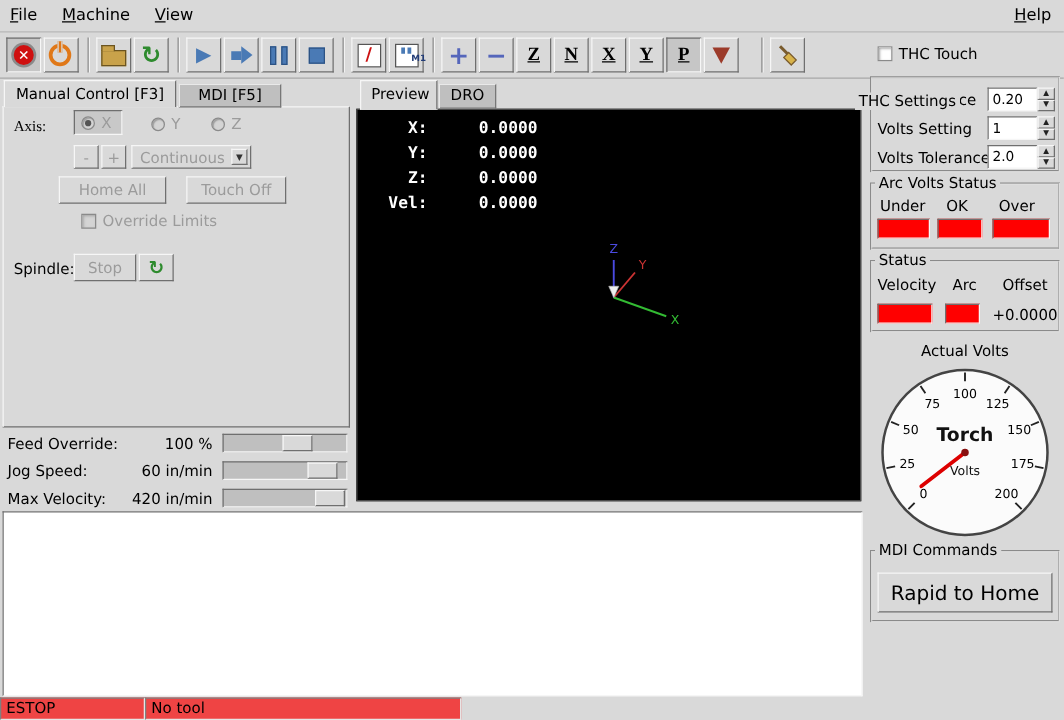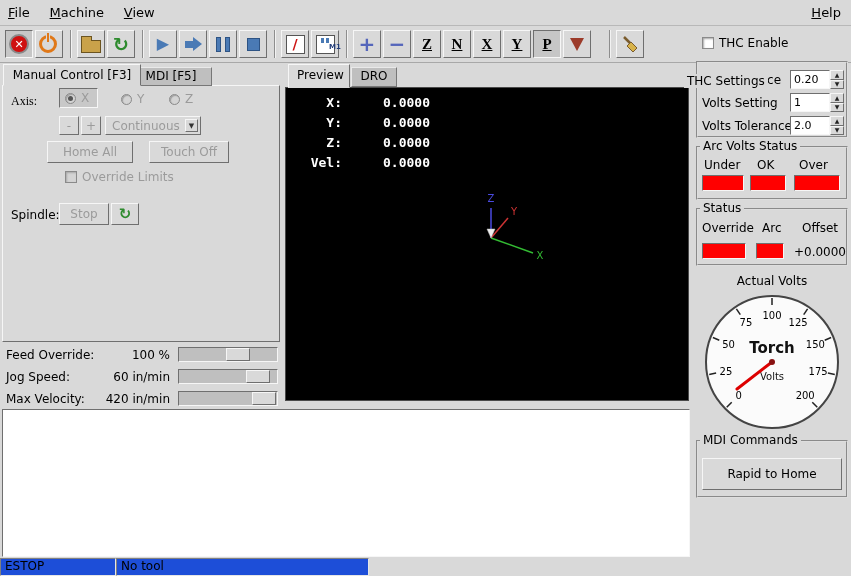--- a/index.html
+++ b/index.html
@@ -95,21 +95,21 @@
   .gtitle { position:absolute; background:#d9d9d9; padding:0 3px; font-size:12px; z-index:2; white-space:nowrap; }
   .rp-label { position:absolute; font-size:12px; white-space:nowrap; }
   .spinbox { position:absolute; display:flex; height:19px; }
   .spinval { width:40px; height:19px; background:#fff; border:1px solid; border-color:#6f6f6f #f6f6f6 #f6f6f6 #6f6f6f; font-size:11px; padding:2px 2px 0 3px; }
   .spinbtns { display:flex; flex-direction:column; width:14px; height:19px; }
   .spinbtn { flex:1; display:flex; align-items:center; justify-content:center; font-size:6px; line-height:1; padding:0; color:#222; }
   .indicator { position:absolute; height:16px; background:#ff0000; border:1px solid; border-color:#6f6f6f #f6f6f6 #f6f6f6 #6f6f6f; }
 
   
   .statusbar { position:absolute; left:0; top:558px; width:851px; height:18px; background:#d9d9d9; }
-  .sbox { position:absolute; top:0; height:18px; background:#1d4ed8; border:1px solid; border-color:#808080 #e6e6e6 #e6e6e6 #808080; font-size:12px; line-height:15px; padding-left:4px; white-space:nowrap; overflow:hidden; }
+  .sbox { position:absolute; top:0; height:18px; background:#ef4444; border:1px solid; border-color:#808080 #e6e6e6 #e6e6e6 #808080; font-size:12px; line-height:15px; padding-left:4px; white-space:nowrap; overflow:hidden; }
 </style>
 </head>
 <body>
 
 <div id="screen">
 
   <div class="menubar">
     <span class="menu-item">File</span>
     <span class="menu-item">Machine</span>
     <span class="menu-item">View</span>
@@ -197,21 +197,21 @@
     <span class="tsep gap-lg"></span>
     <button class="tbtn raised">
       <svg width="20" height="20">
         <line x1="4" y1="3" x2="12" y2="11" stroke="#7a5c2e" stroke-width="2.5"></line>
         <polygon points="11,8 17,14 13,18 7,12" fill="#d8b34a" stroke="#7a5c2e" stroke-width="1"></polygon>
       </svg>
     </button>
   </div>
 
   <div class="tab active" style="left:3px; top:64px; width:138px; height:22px;">Manual Control [F3]</div>
-  <div class="tab inactive" style="left:130px; top:67px; width:82px; height:19px;">MDI [F5]</div>
+  <div class="tab inactive" style="left:143px; top:67px; width:82px; height:19px;">MDI [F5]</div>
 
   <div class="manual-frame">
     <span class="lbl" style="left:8px; top:8px;font-family:Liberation Serif, serif;">Axis:</span>
 
     <span class="radio-opt selbox" style="left:56px; top:2px;">
       <span class="radio">
           <span class="dot"></span>
         </span>
       <span class="disabled">X</span>
     </span>
@@ -297,21 +297,21 @@
       <text x="60" y="16" fill="#4a4ae0" font-size="10" text-anchor="middle">Z</text>
       <text x="83" y="29" fill="#cc3333" font-size="10" text-anchor="middle">Y</text>
       <text x="109" y="73" fill="#33bb33" font-size="10" text-anchor="middle">X</text>
     </svg>
   </div>
 
   <div class="gcode"></div>
 
   <span class="radio-opt" style="left:702px; top:36px;">
     <span class="checkbox white"></span>
-    <span>THC Enable</span>
+    <span>THC Touch</span>
   </span>
 
   <span class="gtitle" style="left:684px; top:54px;margin-top:20px;">THC Settings</span>
   <div class="group" style="left:696px; top:61px; width:152px; height:77px;"></div>
 
   <span class="rp-label" style="left:702px; top:73px;">Vel Tolerance</span>
   <div class="spinbox" style="left:790px; top:70px;">
     <span class="spinval">0.20</span>
     <span class="spinbtns">
       <button class="spinbtn raised">▲</button>
@@ -341,21 +341,21 @@
   <div class="group" style="left:696px; top:146px; width:152px; height:54px;"></div>
   <span class="rp-label" style="left:704px; top:158px;">Under</span>
   <span class="rp-label" style="left:757px; top:158px;">OK</span>
   <span class="rp-label" style="left:799px; top:158px;">Over</span>
   <div class="indicator" style="left:702px; top:175px; width:42px;"></div>
   <div class="indicator" style="left:750px; top:175px; width:36px;"></div>
   <div class="indicator" style="left:794px; top:175px; width:46px;"></div>
 
   <span class="gtitle" style="left:700px; top:201px;">Status</span>
   <div class="group" style="left:696px; top:208px; width:152px; height:58px;"></div>
-  <span class="rp-label" style="left:702px; top:221px;">Override</span>
+  <span class="rp-label" style="left:702px; top:221px;">Velocity</span>
   <span class="rp-label" style="left:762px; top:221px;">Arc</span>
   <span class="rp-label" style="left:802px; top:221px;">Offset</span>
   <div class="indicator" style="left:702px; top:243px; width:44px;"></div>
   <div class="indicator" style="left:756px; top:243px; width:28px;"></div>
   <span class="rp-label" style="left:790px; top:245px; width:56px; text-align:right;">+0.0000</span>
 
   <span class="rp-label" style="left:696px; top:274px; width:152px; text-align:center;">Actual Volts</span>
 
   <svg style="position:absolute; left:702px; top:292px;" width="140" height="140">
     <circle cx="70" cy="70" r="66" fill="#fbfbfb" stroke="#444" stroke-width="2"></circle>
@@ -382,20 +382,20 @@
 
     <text x="70" y="61" font-size="15" font-weight="bold" text-anchor="middle" fill="#111">Torch</text>
     <text x="70" y="88" font-size="10" text-anchor="middle" fill="#111">Volts</text>
 
     <line x1="70" y1="70" x2="35" y2="97" stroke="#dd0000" stroke-width="3" stroke-linecap="round"></line>
     <circle cx="70" cy="70" r="3" fill="#881111"></circle>
   </svg>
 
   <span class="gtitle" style="left:700px; top:433px;">MDI Commands</span>
   <div class="group" style="left:696px; top:440px; width:152px; height:58px;"></div>
-  <button class="raised" style="position:absolute; left:702px; top:458px; width:140px; height:32px; font-size:12px;">Rapid to Home</button>
+  <button class="raised" style="position:absolute; left:702px; top:458px; width:140px; height:32px; font-size:16px;">Rapid to Home</button>
 
   <div class="statusbar">
     <span class="sbox" style="left:0; width:116px;">ESTOP</span>
     <span class="sbox" style="left:116px; width:253px;">No tool</span>
   </div>
 
 </div>
 
 </body></html>

